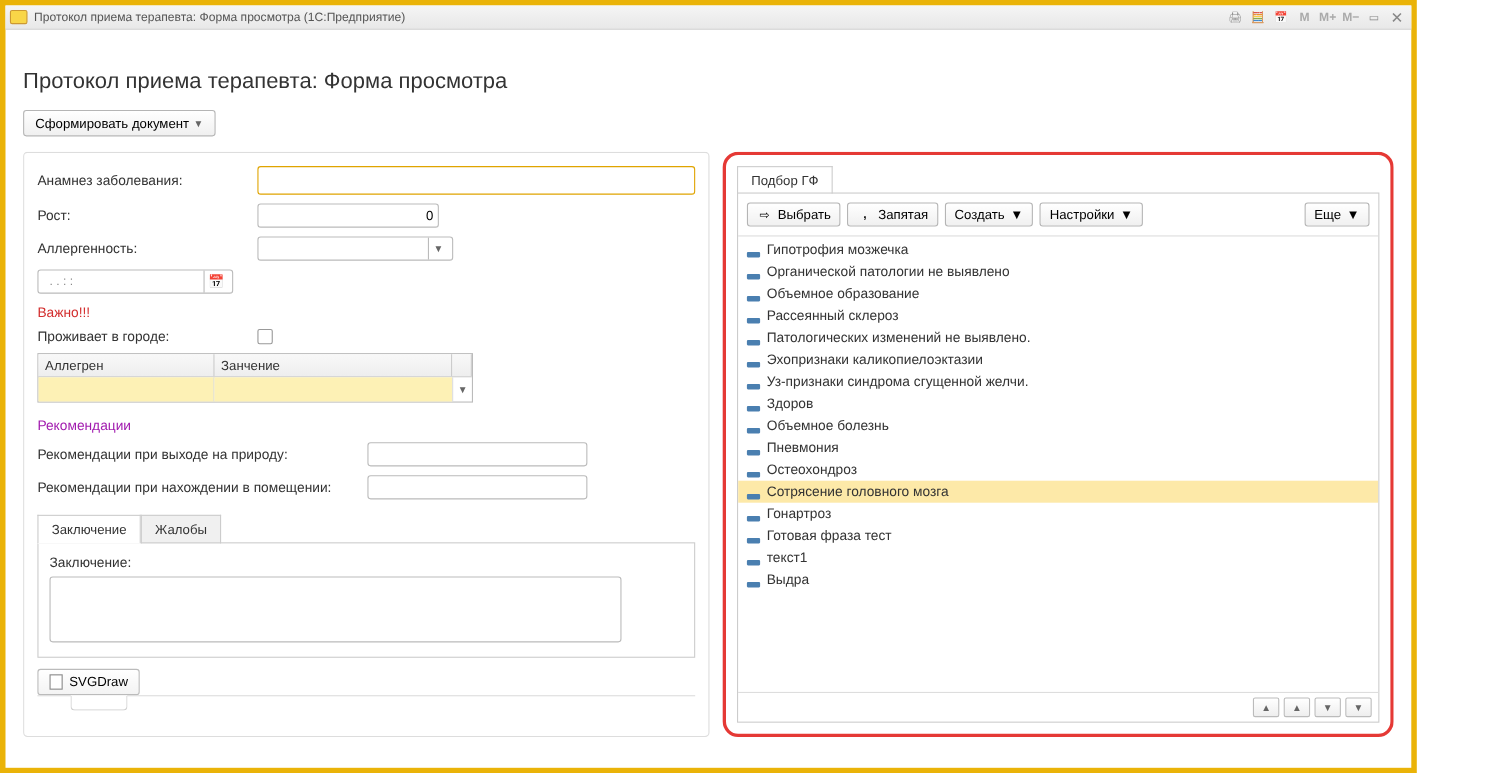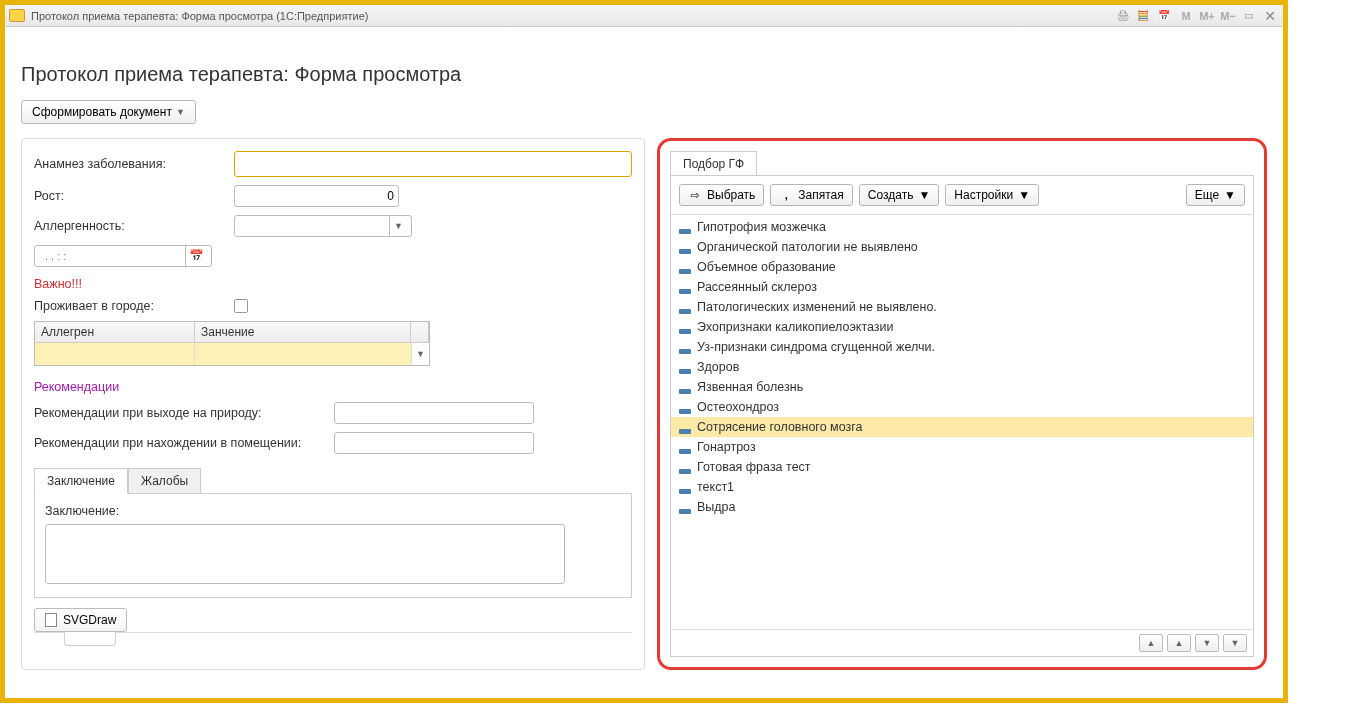--- a/index.html
+++ b/index.html
@@ -236,21 +236,25 @@
               <div class="ritem">
                 <span class="bar"></span>
                 <span class="txt">Уз-признаки синдрома сгущенной желчи.</span>
               </div>
               <div class="ritem">
                 <span class="bar"></span>
                 <span class="txt">Здоров</span>
               </div>
               <div class="ritem">
                 <span class="bar"></span>
-                <span class="txt">Язвенная болезнь</span>
+                <span class="txt">Объемное болезнь</span>
+              </div>
+              <div class="ritem">
+                <span class="bar"></span>
+                <span class="txt">Пневмония</span>
               </div>
               <div class="ritem">
                 <span class="bar"></span>
                 <span class="txt">Остеохондроз</span>
               </div>
               <div class="ritem selected">
                 <span class="bar"></span>
                 <span class="txt">Сотрясение головного мозга</span>
               </div>
               <div class="ritem">

